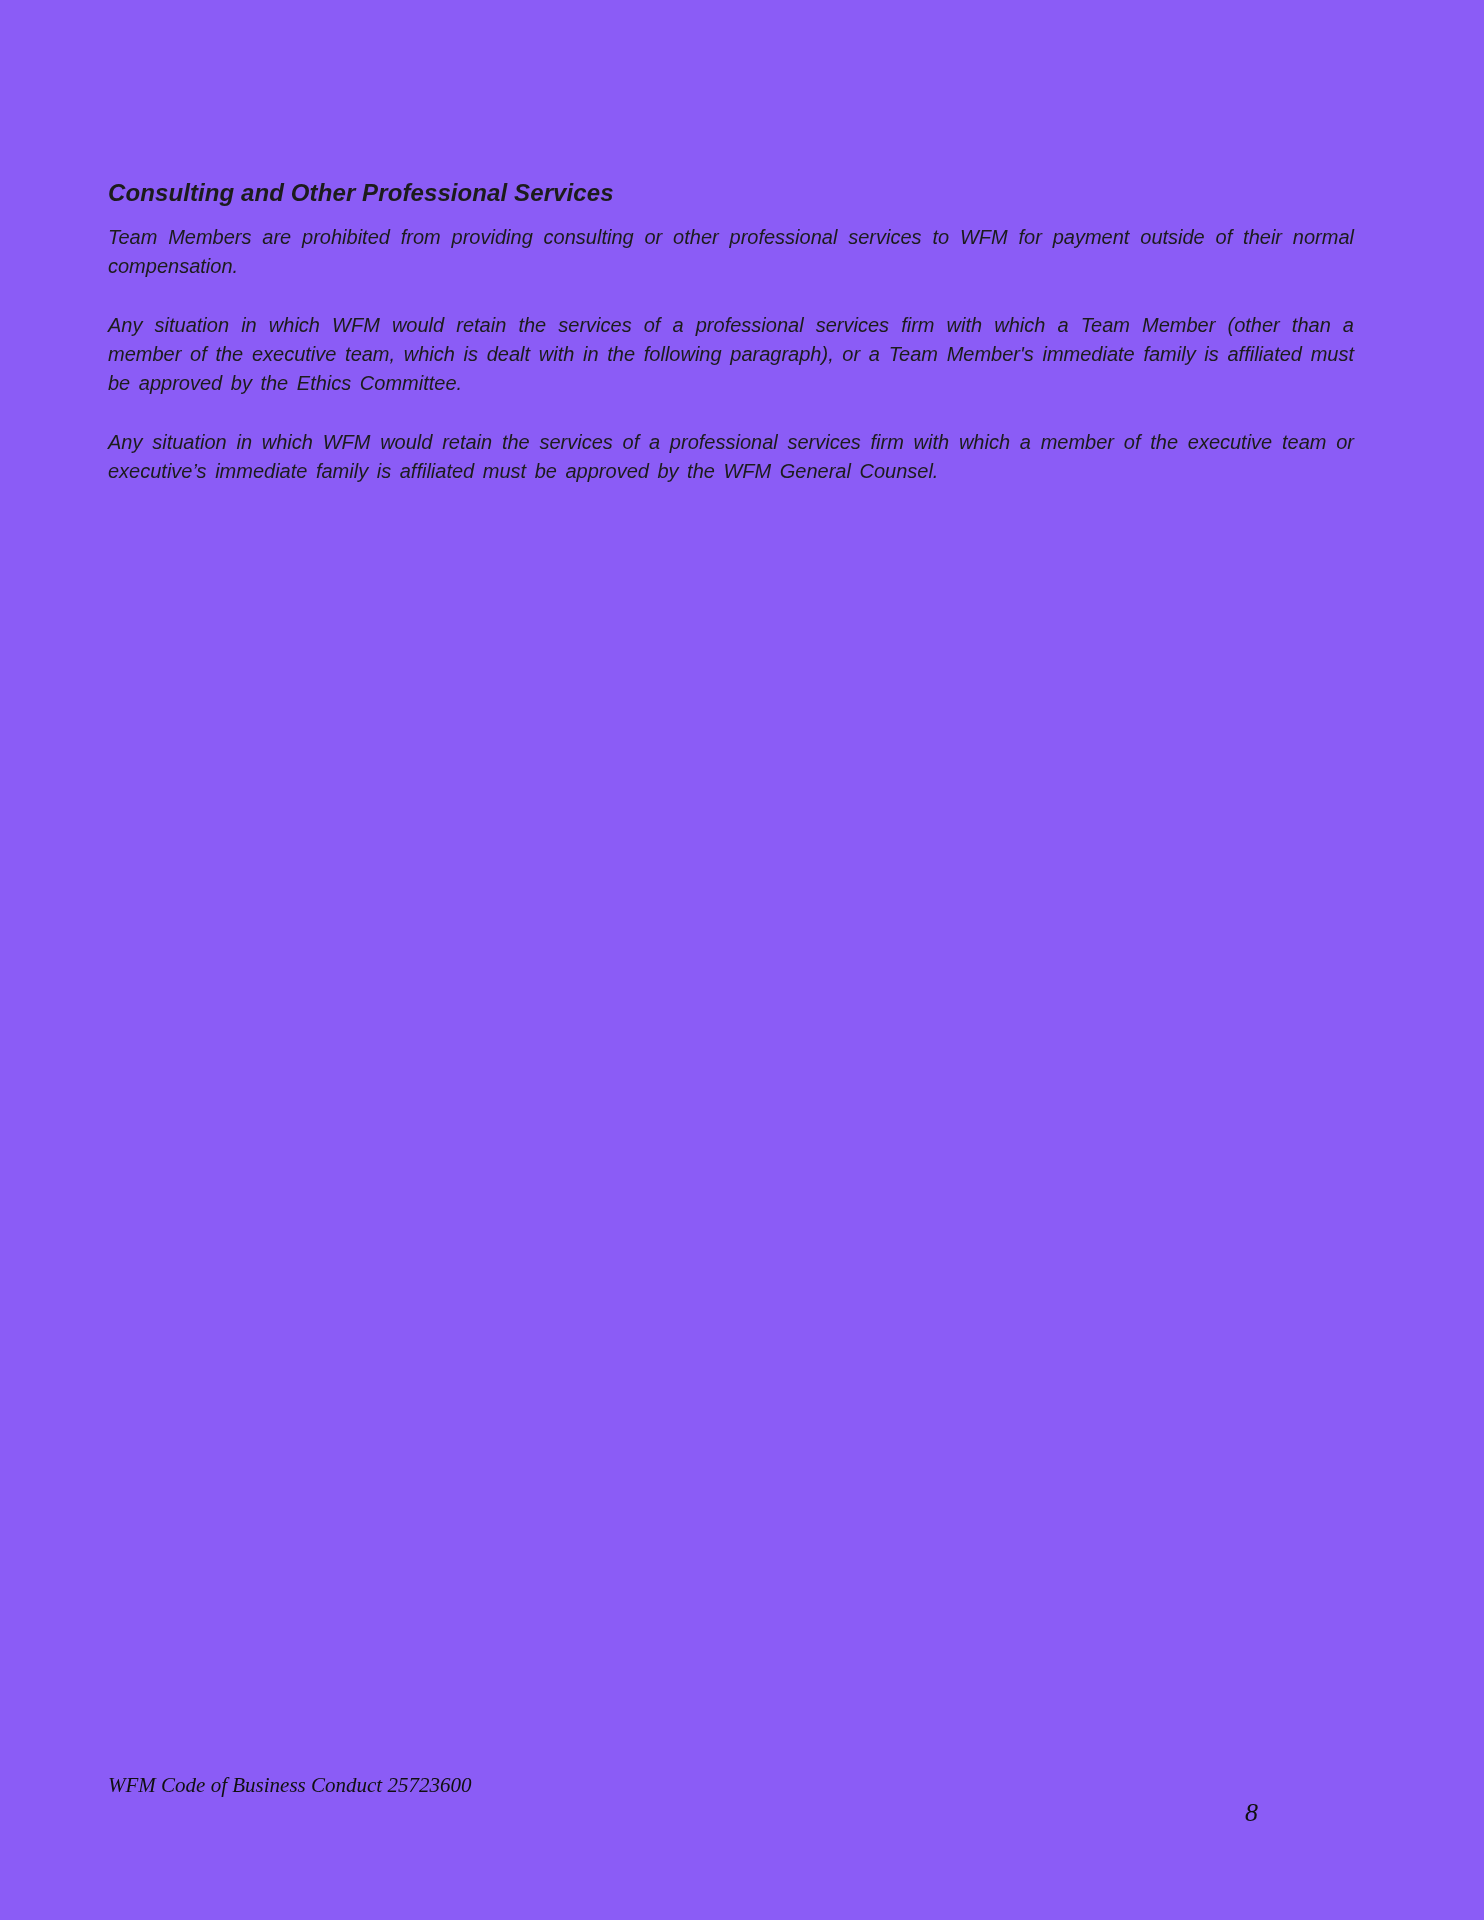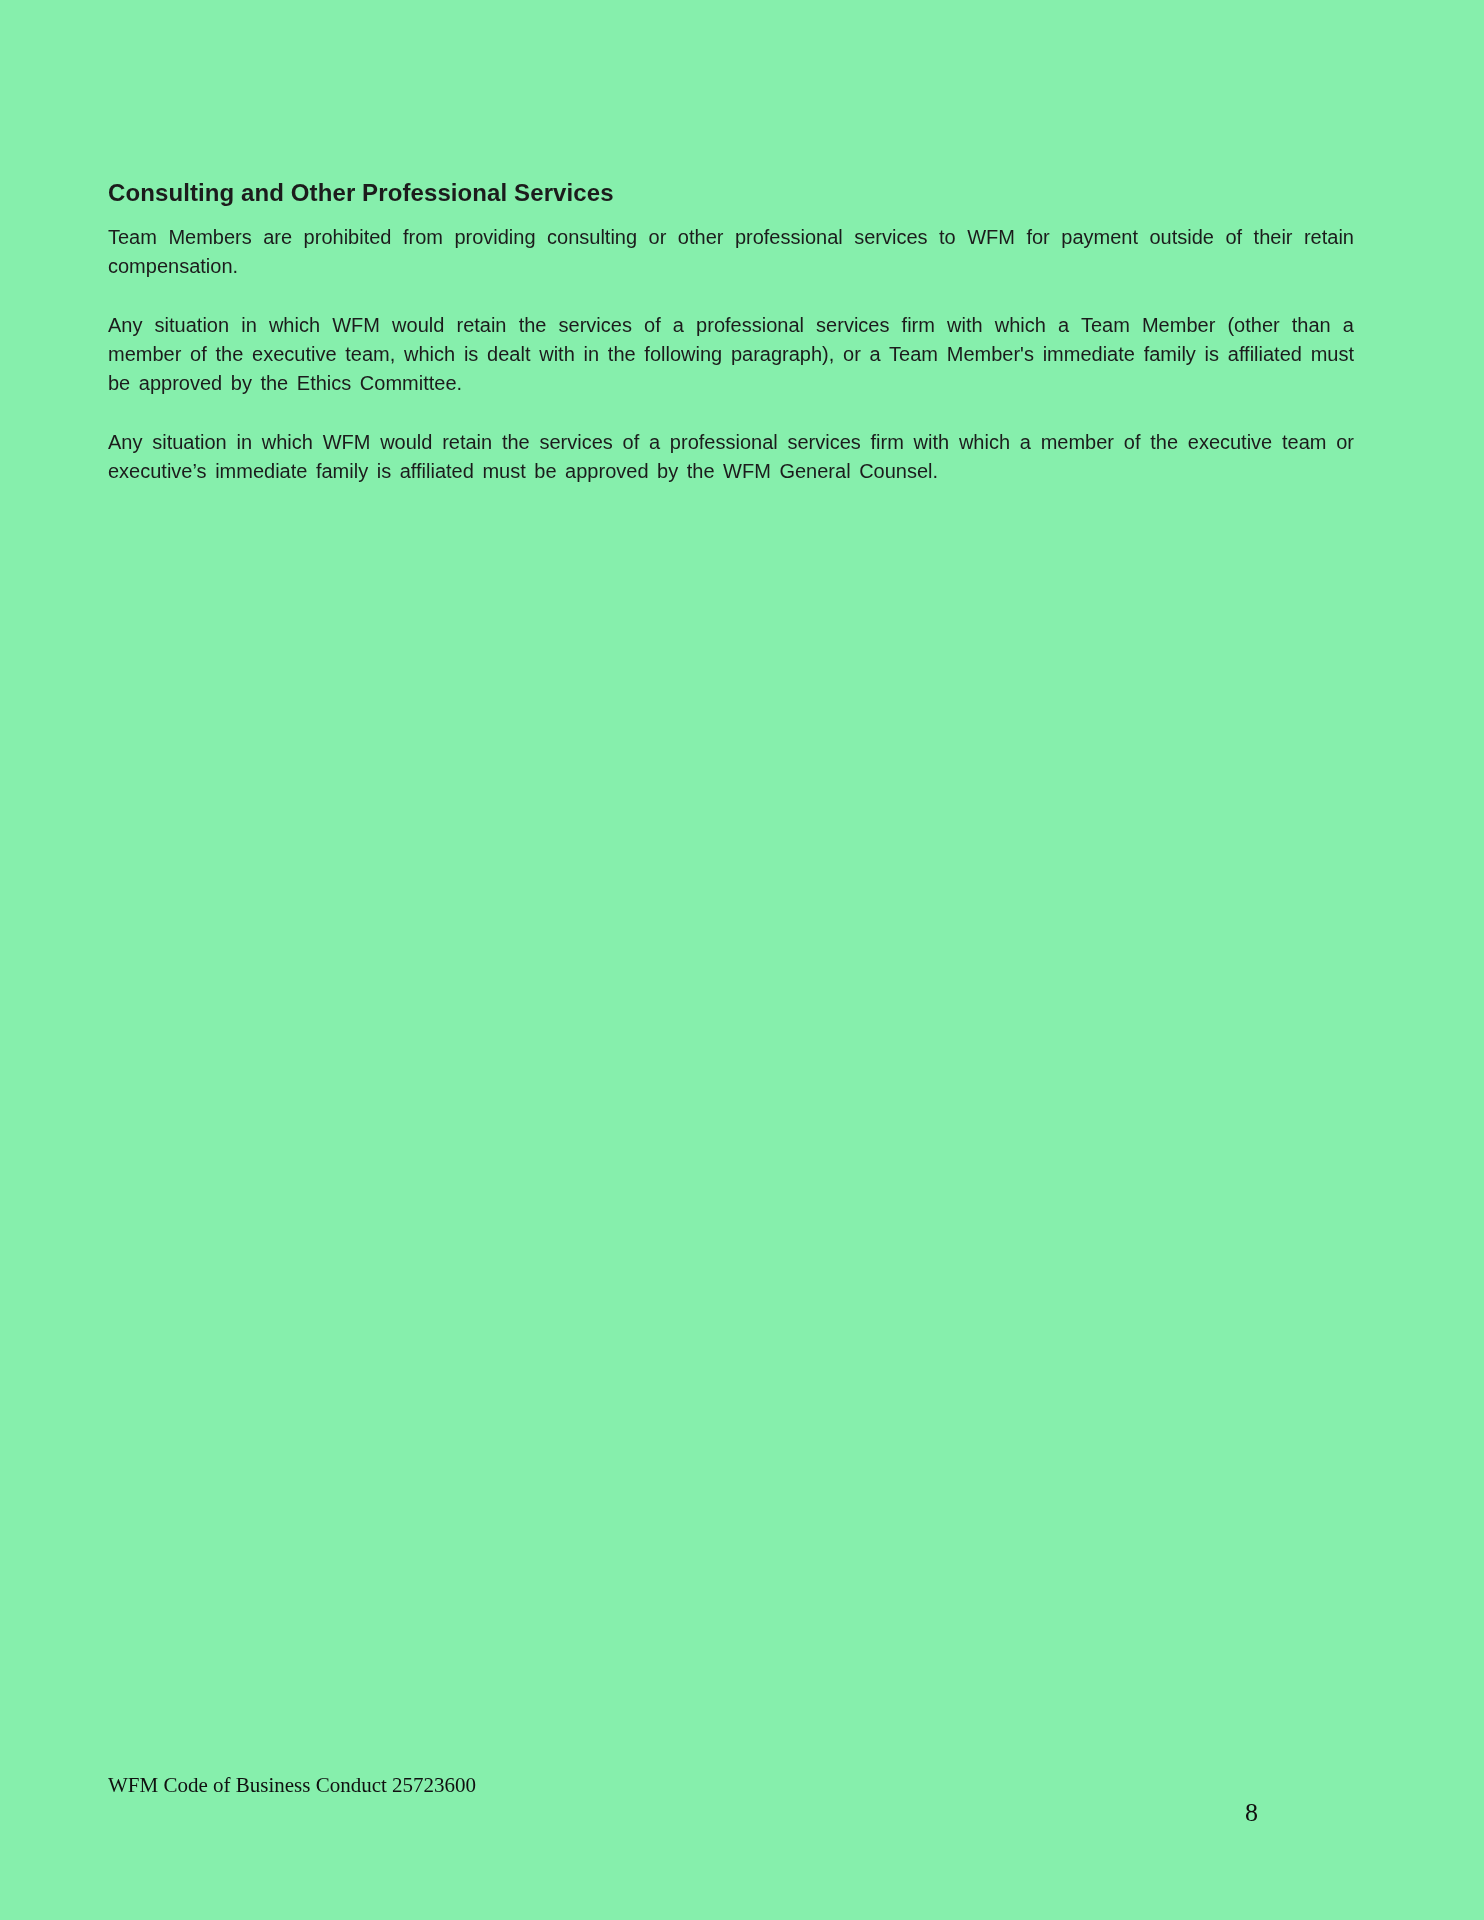--- a/index.html
+++ b/index.html
@@ -4,24 +4,25 @@
 <style>
   html, body {
     margin: 0;
     padding: 0;
     background: #ffffff;
   }
   .page {
     position: relative;
     width: 1484px;
     height: 1920px;
-    background: #86efac;
+    background: #8b5cf6;
     overflow: hidden;
     font-family: "Liberation Sans", "DejaVu Sans", sans-serif;
     color: #1a1a1a;
+    font-style: italic;
   }
   .content {
     position: absolute;
     left: 108px;
     top: 178px;
     width: 1246px;
   }
   .section-heading {
     font-size: 24px;
     font-weight: 700;
@@ -59,21 +60,21 @@
     line-height: 30px;
     color: #101010;
   }
 </style>
 </head>
 <body>
 
 <div class="page">
   <div class="content">
     <h1 class="section-heading">Consulting and Other Professional Services</h1>
-    <p class="paragraph">Team Members are prohibited from providing consulting or other professional services to WFM for payment outside of their retain compensation.</p>
+    <p class="paragraph">Team Members are prohibited from providing consulting or other professional services to WFM for payment outside of their normal compensation.</p>
     <p class="paragraph">Any situation in which WFM would retain the services of a professional services firm with which a Team Member (other than a member of the executive team, which is dealt with in the following paragraph), or a Team Member's immediate family is affiliated must be approved by the Ethics Committee.</p>
     <p class="paragraph">Any situation in which WFM would retain the services of a professional services firm with which a member of the executive team or executive’s immediate family is affiliated must be approved by the WFM General Counsel.</p>
   </div>
 
   <div class="footer-text">WFM Code of Business Conduct 25723600</div>
 
   <div class="page-number">8</div>
 </div>
 
 </body></html>

